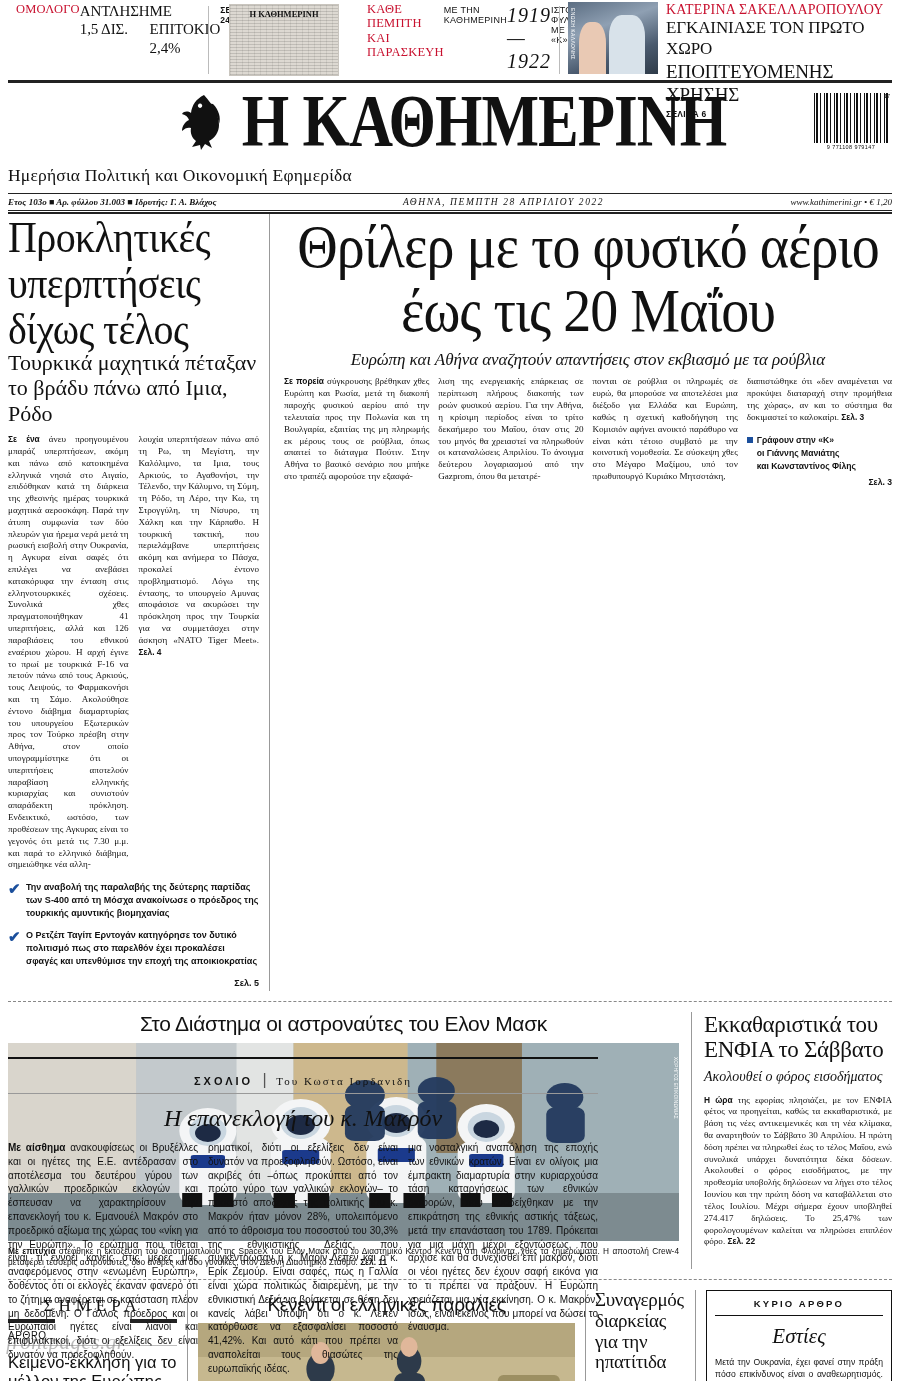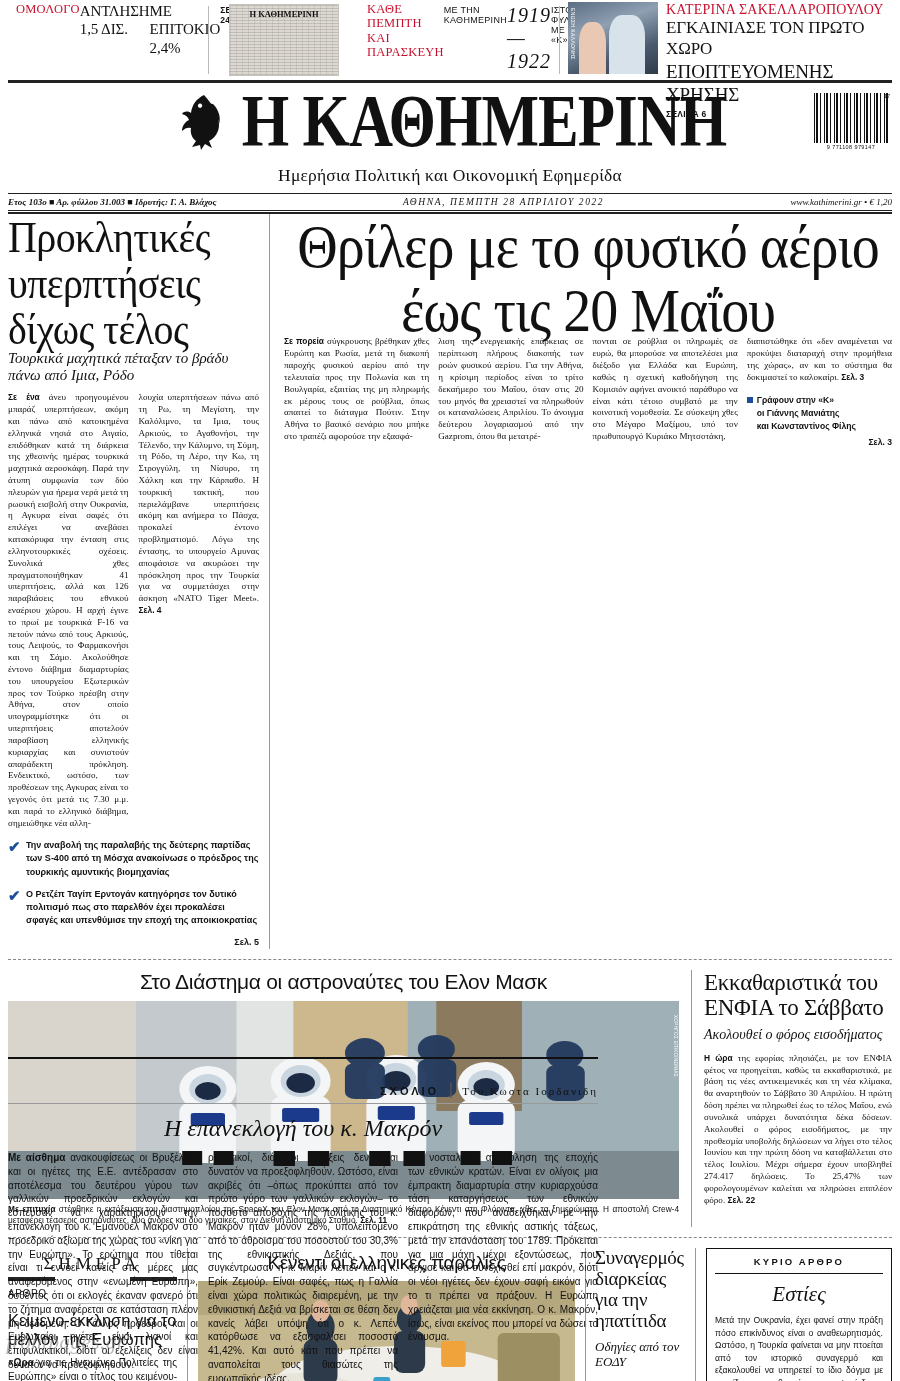--- a/index.html
+++ b/index.html
@@ -73,42 +73,42 @@
     font-size:61px; line-height:.98; letter-spacing:-1px;
     transform:scaleY(1.2); transform-origin:center;
   }
   .barcode { position:absolute; right:4px; top:2px; width:74px; height:62px; }
   .bc-bars{ width:74px; height:50px;
     background:repeating-linear-gradient(90deg,#111 0 1px,#fff 1px 2px,#111 2px 4px,#fff 4px 6px,#111 6px 7px,#fff 7px 10px);
   }
   .bc-num{ font-size:5.5px; letter-spacing:.4px; text-align:center; margin-top:1px; }
   .bc-side{ position:absolute; right:-2px; top:0; font-size:5.5px; }
   .mast-sub {
-    text-align:center; font-family:"Liberation Serif", serif;
+    text-align:left; font-family:"Liberation Serif", serif;
     font-size:17.5px; margin-top:12px; letter-spacing:.2px;
   }
   .mast-line { height:1px; background:#222; margin:7px 0 3px; }
   .mast-info { display:flex; justify-content:space-between; align-items:center; font-size:9px; }
   .mi-left { font-family:"Liberation Serif", serif; font-style:italic; font-weight:bold; }
   .mi-center { font-family:"Liberation Serif", serif; font-style:italic; letter-spacing:1.6px; font-size:9.5px; }
   .mi-right { font-family:"Liberation Serif", serif; font-style:italic; }
   .mast-line2 { height:1px; background:#222; margin:3px 0 0; }
   .mast-line2b { height:2px; background:#222; margin:1px 0 0; }
 
   
   .lead { display:flex; margin-top:0; }
   .lead-left { width:262px; padding-right:10px; border-right:1px solid #999; }
   .lead-right { flex:1; padding-left:14px; }
   .hl-left {
     font-family:"Liberation Serif", serif; font-size:40px; line-height:1.03;
     letter-spacing:-.6px; transform:scaleY(1.12); transform-origin:left top;
     margin-bottom:8px;
   }
   .sub-left {
-    font-family:"Liberation Serif", serif; font-style:italic; font-size:15px;
+    font-family:"Liberation Serif", serif; font-size:22px;
     line-height:1.16; margin-top:12px; margin-bottom:8px;
   }
   .hl-main {
     font-family:"Liberation Serif", serif; font-size:56px; line-height:1.04;
     letter-spacing:-1px; transform:scaleY(1.1); transform-origin:left top;
     text-align:center;
   }
   .sub-main {
     font-family:"Liberation Serif", serif; font-style:italic; font-size:17px;
     text-align:center; margin-top:20px; letter-spacing:-.1px;
@@ -186,21 +186,21 @@
     margin-top:7px; margin-bottom:6px;
   }
 
   .photo-beach { width:100%; height:145px; background:linear-gradient(180deg,#cfc39c 0%,#b9ad86 40%,#9a9270 100%); position:relative; overflow:hidden; }
 
   .kyrio-box { border:1px solid #111; padding:7px 8px; }
   .kyrio-lbl { text-align:center; font-family:"Liberation Sans", sans-serif; font-size:9.5px; font-weight:bold; letter-spacing:2.2px; padding-bottom:6px; border-bottom:1px solid #111; }
   .kyrio-title { text-align:center; font-family:"Liberation Serif", serif; font-style:italic; font-size:21px; margin:8px 0 7px; }
   .kyrio-body { font-family:"Liberation Sans", sans-serif; font-size:8.6px; line-height:1.46; text-align:justify; }
   .sxolio-bar-top { border-top:2px solid #111; margin-bottom:0; }
-  .sxolio-lbl { text-align:right; padding:22px 0 4px; border-bottom:1px solid #999; }
+  .sxolio-lbl { text-align:center; padding:12px 0 4px; border-bottom:1px solid #999; }
   .sxolio-lbl .s1 { font-family:"Liberation Sans", sans-serif; font-weight:bold; font-size:11px; letter-spacing:3px; }
   .sxolio-lbl .sep { margin:0 5px; color:#555; }
   .sxolio-lbl .s2 { font-family:"Liberation Serif", serif; font-size:11px; letter-spacing:2px; }
   .sxolio-title { text-align:center; font-family:"Liberation Serif", serif; font-style:italic; font-size:24px; margin:11px 0 9px; }
 
   .wm {
     position:absolute; left:6px; bottom:26px; font-family:"Liberation Serif", serif;
     font-size:21px; color:rgba(130,130,130,.55); font-style:italic; letter-spacing:.5px;
   }
   .sidecredit{ position:absolute; right:1px; top:14px; font-size:4.6px; color:#fff; writing-mode:vertical-rl; letter-spacing:.3px;}
@@ -299,20 +299,21 @@
         <div class="bullet-item">
           <span class="check">✔</span>
           <span>Ο Ρετζέπ Ταγίπ Ερντογάν κατηγόρησε τον δυτικό πολιτισμό πως στο παρελθόν έχει προκαλέσει σφαγές και υπενθύμισε την εποχή της αποικιοκρατίας</span>
         </div>
         <div class="pg">Σελ. 5</div>
       </div>
     </div>
 
     <div class="lead-right">
       <div class="hl-main">Θρίλερ με το φυσικό αέριο έως τις 20 Μαΐου</div>
+      <div class="sub-main">Ευρώπη και Αθήνα αναζητούν απαντήσεις στον εκβιασμό με τα ρούβλια</div>
       <div class="lead-bodycols">
         <div class="col bodytext"><b>Σε πορεία</b> σύγκρουσης βρέθηκαν χθες Ευρώπη και Ρωσία, μετά τη διακοπή παροχής φυσικού αερίου από την τελευταία προς την Πολωνία και τη Βουλγαρία, εξαιτίας της μη πληρωμής εκ μέρους τους σε ρούβλια, όπως απαιτεί το διάταγμα Πούτιν. Στην Αθήνα το βασικό σενάριο που μπήκε στο τραπέζι αφορούσε την εξασφά-</div>
         <div class="col bodytext">λιση της ενεργειακής επάρκειας σε περίπτωση πλήρους διακοπής των ροών φυσικού αερίου. Για την Αθήνα, η κρίσιμη περίοδος είναι το τρίτο δεκαήμερο του Μαΐου, όταν στις 20 του μηνός θα χρειαστεί να πληρωθούν οι καταναλώσεις Απριλίου. Το άνοιγμα δεύτερου λογαριασμού από την Gazprom, όπου θα μετατρέ-</div>
         <div class="col bodytext">πονται σε ρούβλια οι πληρωμές σε ευρώ, θα μπορούσε να αποτελέσει μια διέξοδο για Ελλάδα και Ευρώπη, καθώς η σχετική καθοδήγηση της Κομισιόν αφήνει ανοικτό παράθυρο να είναι κάτι τέτοιο συμβατό με την κοινοτική νομοθεσία. Σε σύσκεψη χθες στο Μέγαρο Μαξίμου, υπό τον πρωθυπουργό Κυριάκο Μητσοτάκη,</div>
         <div class="col">
           <div class="bodytext">διαπιστώθηκε ότι «δεν αναμένεται να προκύψει διαταραχή στην προμήθεια της χώρας», αν και το σύστημα θα δοκιμαστεί το καλοκαίρι. <b>Σελ. 3</b></div>
           <div class="writers">
             <div>
               <span class="sq"></span><span>Γράφουν στην «Κ»</span>
             </div>

